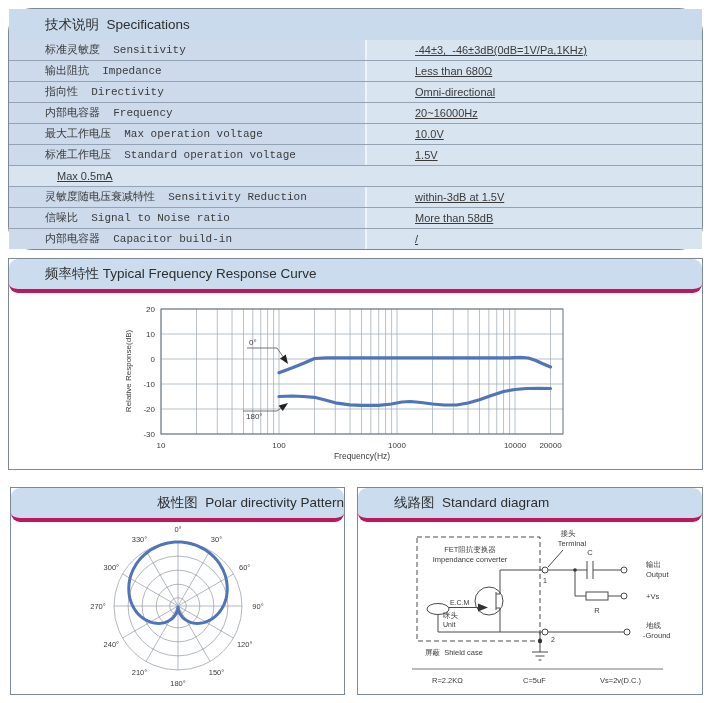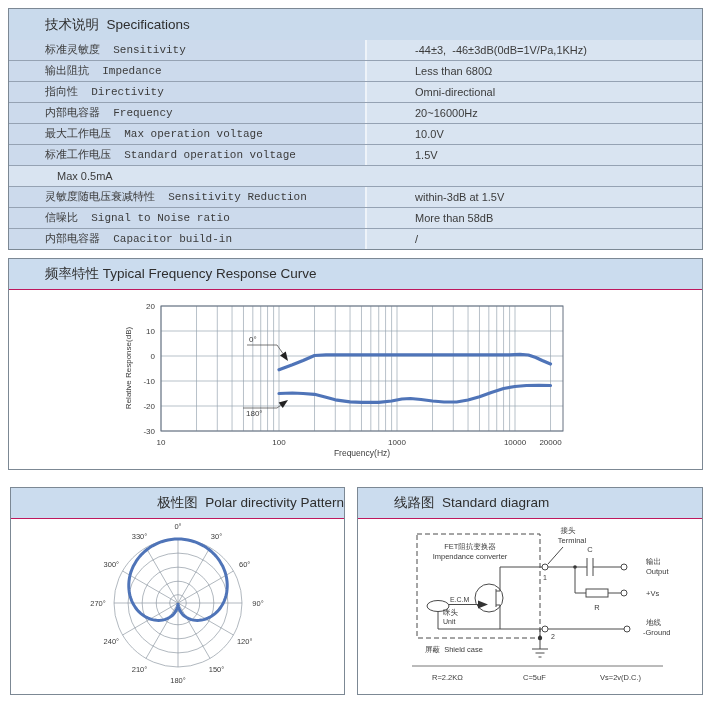--- a/index.html
+++ b/index.html
@@ -3,35 +3,35 @@
 <meta charset="utf-8">
 <style>
   html,body{margin:0;padding:0;}
   body{
     width:711px;height:703px;position:relative;background:#ffffff;
     font-family:"Liberation Sans","DejaVu Sans",sans-serif;color:#3b3b3b;
     -webkit-font-smoothing:antialiased;
   }
   .box{position:absolute;box-sizing:border-box;border:1px solid #7c8894;background:#fff;}
   .box-header{
-    background:#cbdcee;border-bottom:1px solid #be185d;height:30px;line-height:30px;
-    padding-left:36px;font-size:13.5px;color:#2e2e2e;white-space:pre;overflow:hidden;
+    background:#cbdcee;border-bottom:4px solid #be185d;height:30px;line-height:30px;
+    padding-left:36px;font-size:13.5px;color:#2e2e2e;white-space:pre;overflow:hidden;border-radius:9px;
   }
   
-  .spec{left:8px;top:8px;width:695px;height:242px;}
+  .spec{left:8px;top:8px;width:695px;height:242px;border-radius:24px;}
   .spec-header{background:#c9daec;height:31px;line-height:31px;padding-left:36px;
     font-size:13.5px;color:#2e2e2e;white-space:pre;}
   .spec-row{display:flex;height:20px;border-top:1px solid #95a2b3;}
   .spec-label{
     width:358px;box-sizing:border-box;background:#ccdaec;padding-left:36px;
     font-size:11px;line-height:20px;white-space:pre;border-right:2px solid #eef3f9;overflow:hidden;font-family:Liberation Mono, monospace;
   }
   .spec-value{
     flex:1;background:#d9e4f1;padding-left:48px;font-size:11px;line-height:20px;
-    white-space:pre;overflow:hidden;
+    white-space:pre;overflow:hidden;text-decoration:underline;
   }
   .freq-box{left:8px;top:258px;width:695px;height:212px;}
   .polar-box{left:10px;top:487px;width:335px;height:208px;text-align:right;}
   .circuit-box{left:357px;top:487px;width:346px;height:208px;}
   svg text{fill:#3b3b3b;}
 </style>
 </head>
 <body>
 
 <div class="box spec">

